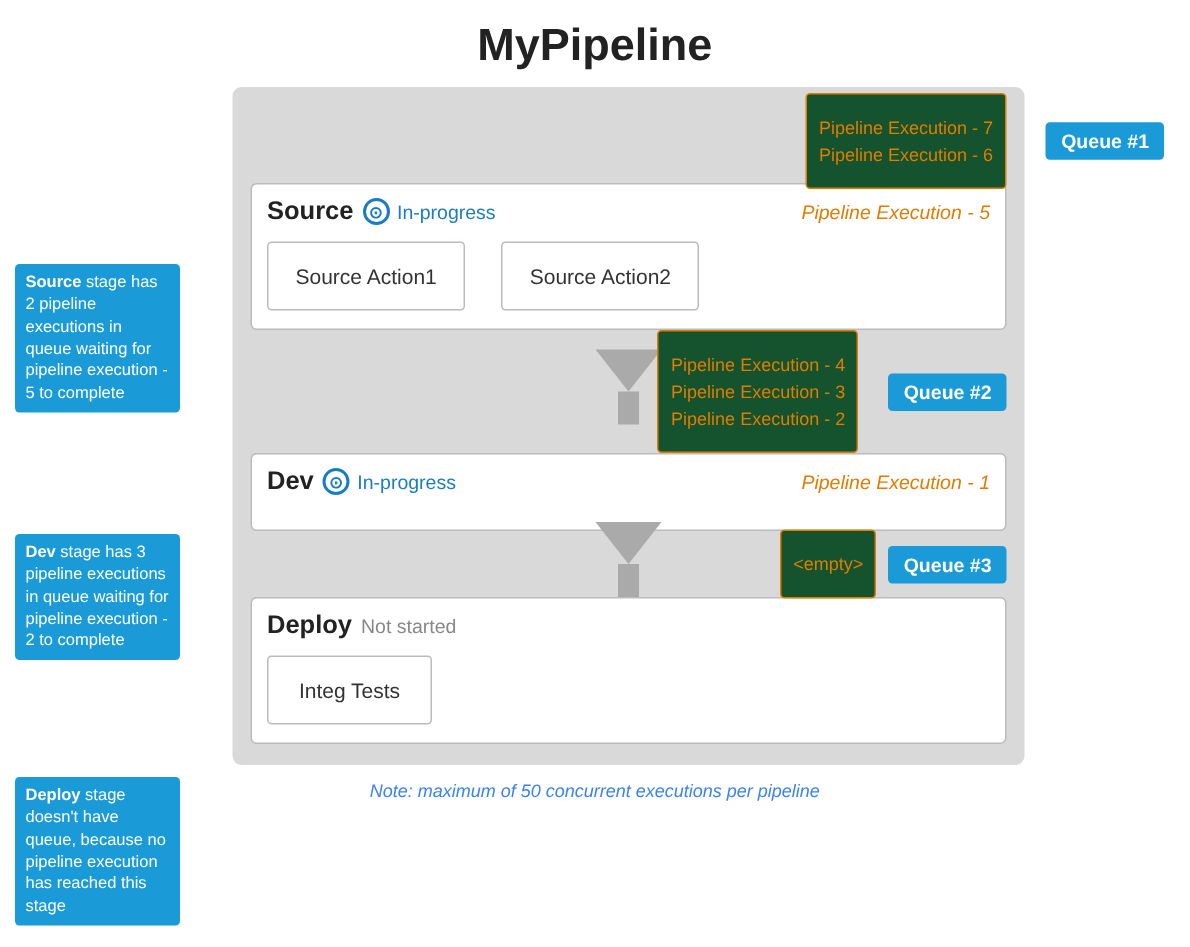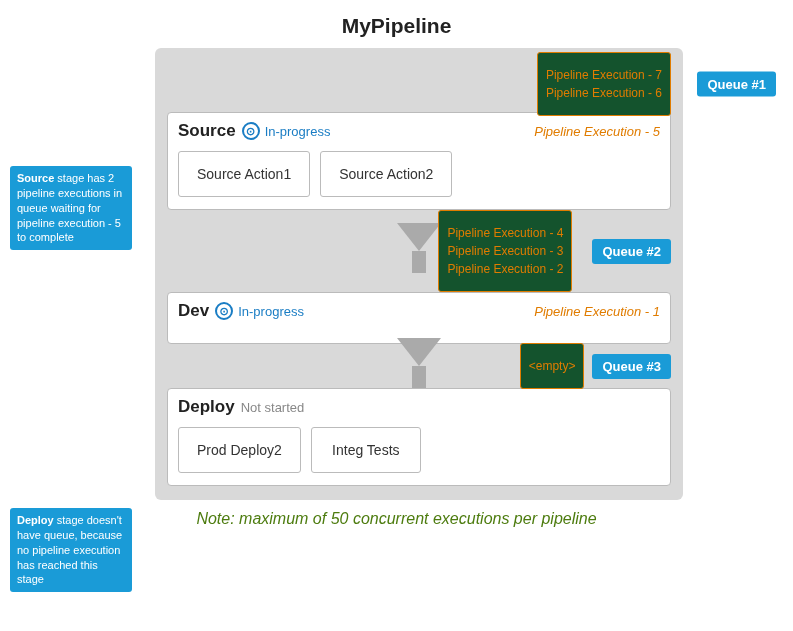--- a/index.html
+++ b/index.html
@@ -7,21 +7,21 @@
       font-family: Arial, sans-serif;
       background: #fff;
       width: 793px;
       height: 631px;
       position: relative;
       overflow: hidden;
     }
 
     .page-title {
       text-align: center;
-      font-size: 21px;
+      font-size: 30px;
       font-weight: bold;
       padding: 14px 0 10px 0;
       color: #222;
     }
 
     .main-container {
       position: relative;
       margin: 0 auto;
       width: 793px;
     }
@@ -84,21 +84,21 @@
     }
 
     .stage-not-started {
       color: #888;
       font-size: 13px;
       font-weight: normal;
     }
 
     .actions-row {
       display: flex;
-      gap: 10px;
+      gap: 24px;
     }
 
     .action-box {
       border: 1.5px solid #bbb;
       border-radius: 3px;
       background: #fff;
       padding: 14px 18px;
       font-size: 14px;
       color: #333;
       min-width: 110px;
@@ -125,32 +125,32 @@
 
     
     .sidebar-note {
       position: absolute;
       left: 0;
       background: #1a9bd7;
       color: #fff;
       font-size: 11px;
       border-radius: 3px;
       padding: 5px 7px;
-      width: 122px;
+      width: 110px;
       line-height: 1.35;
     }
 
     .sidebar-note b {
       font-weight: bold;
     }
 
     .note-footer {
       text-align: center;
-      font-size: 16px;
-      color: #4d7c0f;
+      font-size: 12px;
+      color: #3b82f6;
       font-style: italic;
       margin-top: 10px;
       padding-bottom: 4px;
     }
 
     
     .queue-row {
       display: flex;
       justify-content: flex-end;
       align-items: center;
@@ -189,20 +189,23 @@
 <body>
 
 <div class="page-title">MyPipeline</div>
 
 <div class="main-container">
 
   <div class="sidebar-note" style="top: 118px; left: 10px;">
     <b>Source</b> stage has 2 pipeline executions in queue waiting for pipeline execution - 5 to complete
   </div>
 
+  <div class="sidebar-note" style="top: 298px; left: 10px;">
+    <b>Dev</b> stage has 3 pipeline executions in queue waiting for pipeline execution - 2 to complete
+  </div>
 
   <div class="sidebar-note" style="top: 460px; left: 10px;">
     <b>Deploy</b> stage doesn't have queue, because no pipeline execution  has reached this stage
   </div>
 
   <div class="pipeline-box" style="position: relative;">
 
     <div class="queue-row" style="margin-bottom: 6px; position: relative; height: 44px;">
       <div class="queue-executions-box">
         Pipeline Execution - 7<br>Pipeline Execution - 6
@@ -258,21 +261,20 @@
         <div class="queue-badge" style="position: static; transform: none; margin-left: 8px;">Queue #3</div>
       </div>
     </div>
 
     <div class="stage-box">
       <div class="stage-header">
         <span class="stage-name">Deploy</span>
         <span class="stage-not-started">Not started</span>
       </div>
       <div class="actions-row">
-        <div class="action-box">Prod Deploy2</div>
         <div class="action-box">Integ Tests</div>
       </div>
     </div>
 
   </div>
 
   <div class="note-footer">Note:  maximum of 50 concurrent executions  per pipeline</div>
 
 </div>
 

